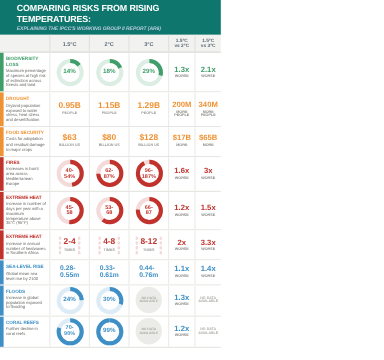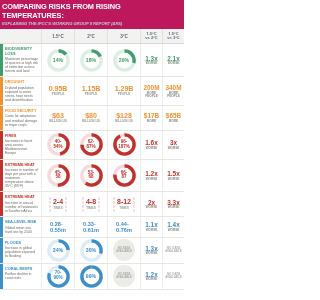--- a/index.html
+++ b/index.html
@@ -5,21 +5,21 @@
   * { margin:0; padding:0; box-sizing:border-box; }
   html,body { width:184px; height:300px; }
   body {
     font-family:"Liberation Sans", sans-serif;
     background:#ffffff;
     overflow:hidden;
   }
   .sheet { width:184px; height:300px; position:relative; background:#fff; }
 
   
-  .hdr { background:#be185d; padding:3px 5px 3px 2px; }
+  .hdr { background:#0f766e; padding:3px 5px 3px 14px; }
   .hdr-title {
     color:#ffffff; font-weight:bold; font-size:7.4px;
     letter-spacing:-0.1px; line-height:8.6px; text-transform:uppercase;
   }
   .hdr-sub {
     color:#b9cbdd; font-style:italic; font-weight:bold; font-size:4.2px;
     line-height:5.4px; letter-spacing:-0.05px; text-transform:uppercase;
     margin-top:0.5px;
   }
 

